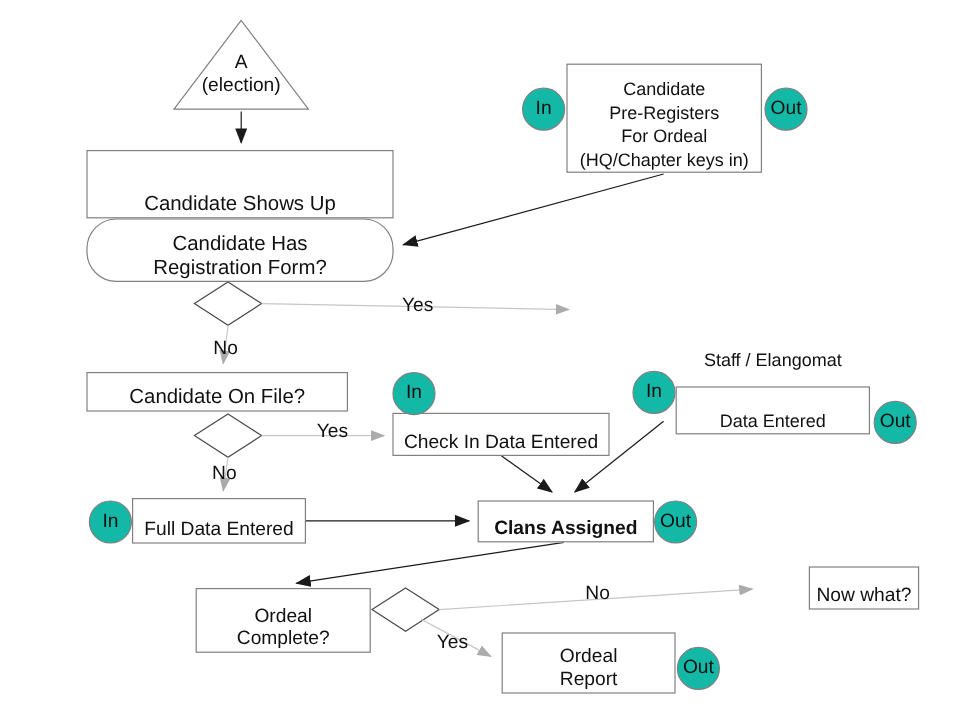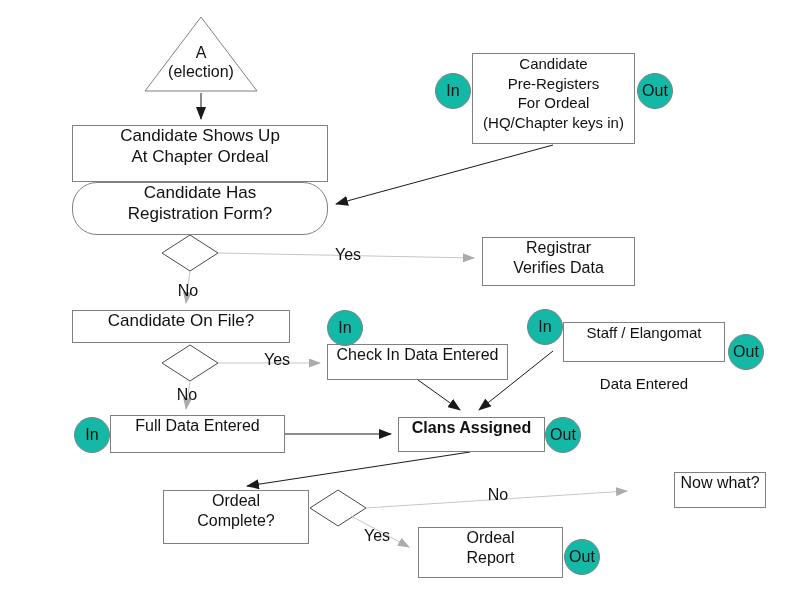--- a/index.html
+++ b/index.html
@@ -7,21 +7,21 @@
     --arrow-dark:#1a1a1a; --arrow-light:#c6c6c6; --arrow-light-head:#ababab; --text:#111111;
   }
   html,body{margin:0;padding:0;background:#e9e9e9;}
   #stage{
     position:relative;width:800px;height:600px;background:var(--bg);
     font-family:"Liberation Sans", sans-serif;color:var(--text);overflow:hidden;
   }
   #wires{position:absolute;left:0;top:0;width:800px;height:600px;}
   .box{
     position:absolute;border:1px solid var(--box-border);background:#fff;
-    display:flex;flex-direction:column;align-items:center;justify-content:flex-start;
+    display:flex;flex-direction:column;align-items:center;justify-content:flex-end;
     text-align:center;font-size:16px;line-height:1.22;box-sizing:border-box;
   }
   .f17{font-size:17px;}
   .f15{font-size:15px;line-height:1.3;}
   .tri-label{
     position:absolute;display:flex;flex-direction:column;align-items:center;
     text-align:center;font-size:16px;line-height:1.18;
   }
   .port{
     position:absolute;width:36px;height:36px;border:1px solid var(--box-border);
@@ -68,54 +68,49 @@
     <line x1="351" y1="516" x2="409" y2="547" style="stroke:var(--arrow-light);stroke-width:1" marker-end="url(#mGray)"></line>
   </svg>
 
   <div class="tri-label" style="left:145px;top:44px;width:112px;">
     <span>A</span>
     <span>(election)</span>
   </div>
 
   <div class="box f17" style="left:72px;top:125px;width:256px;height:57px;">
     <span>Candidate Shows Up</span>
-    <span>At Chapter Ordeal</span>
   </div>
 
   <div class="box f17" style="left:72px;top:182px;width:256px;height:53px;border-radius:25px;">
     <span>Candidate Has</span>
     <span>Registration Form?</span>
   </div>
 
   <div class="box f15" style="left:472px;top:53px;width:163px;height:91px;">
     <span>Candidate</span>
     <span>Pre-Registers</span>
     <span>For Ordeal</span>
     <span>(HQ/Chapter keys in)</span>
   </div>
 
-  <div class="box" style="left:482px;top:237px;width:153px;height:49px;">
-    <span>Registrar</span>
-    <span>Verifies Data</span>
-  </div>
 
   <div class="box f17" style="left:72px;top:310px;width:218px;height:33px;">
     <span>Candidate On File?</span>
   </div>
 
   <div class="box" style="left:327px;top:344px;width:181px;height:36px;">
     <span>Check In Data Entered</span>
   </div>
 
   <div class="box f15" style="left:563px;top:322px;width:162px;height:40px;gap:31px;">
     <span>Staff / Elangomat</span>
     <span>Data Entered</span>
   </div>
 
-  <div class="box" style="left:110px;top:415px;width:175px;height:38px;">
+  <div class="box" style="left:110px;top:415px;width:145px;height:38px;">
     <span>Full Data Entered</span>
   </div>
 
   <div class="box" style="left:398px;top:417px;width:147px;height:35px;font-weight:bold;">
     <span>Clans Assigned</span>
   </div>
 
   <div class="box" style="left:163px;top:490px;width:146px;height:54px;">
     <span>Ordeal</span>
     <span>Complete?</span>

